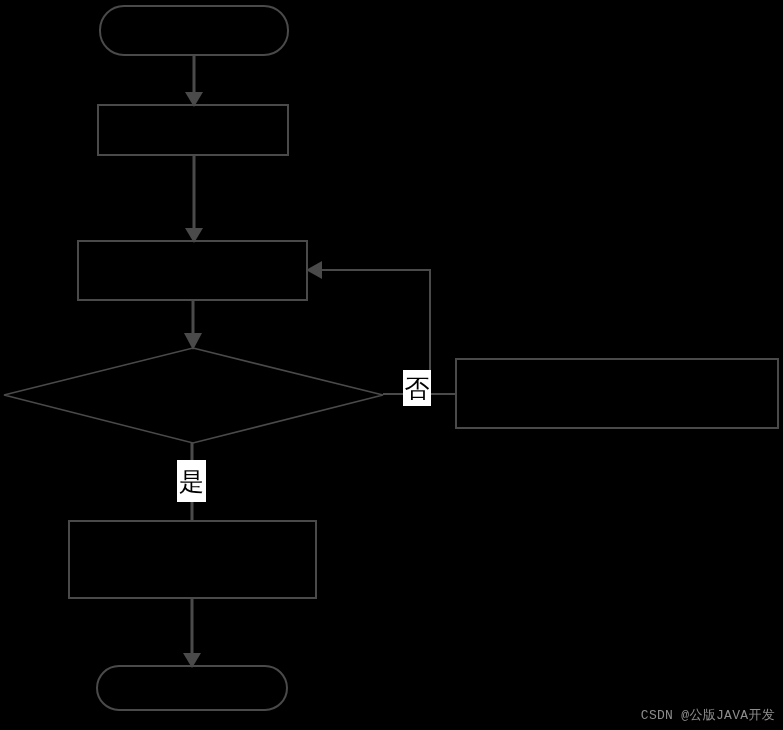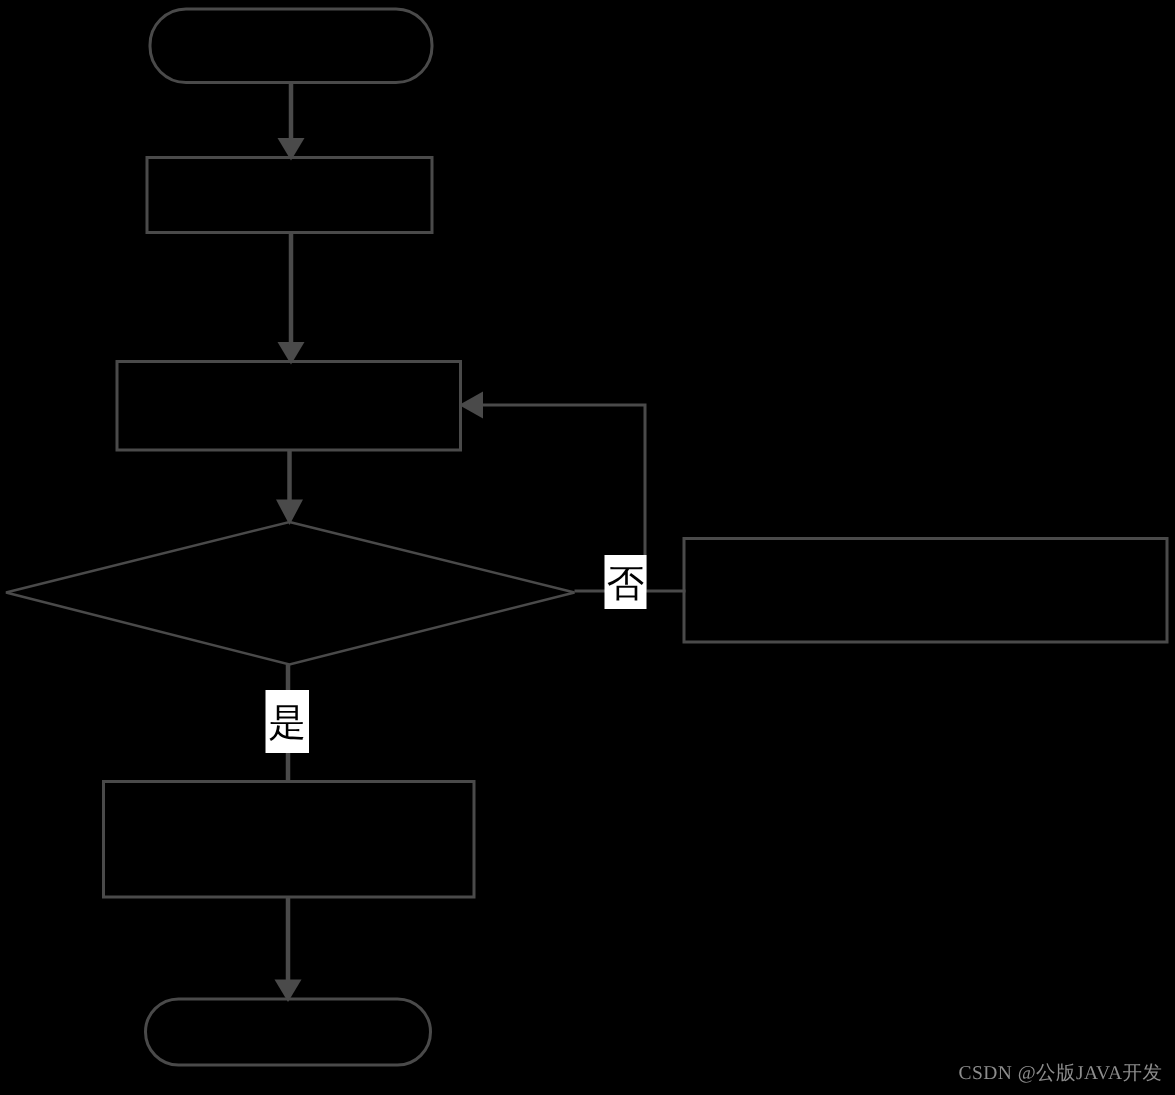--- a/index.html
+++ b/index.html
@@ -87,21 +87,21 @@
     height: 42px;
   }
 
   #watermark {
     position: absolute;
     right: 8px;
     bottom: 6px;
     color: #8d8d8d;
     font-size: 13px;
     letter-spacing: 0.3px;
-    font-family: Liberation Serif, serif;
+    font-family: Liberation Mono, monospace;
     white-space: nowrap;
   }
 </style>
 </head>
 <body>
 
 <svg id="flow-canvas" viewBox="0 0 783 730" xmlns="http://www.w3.org/2000/svg">
 
   <defs>
     <marker id="arrow-down" markerWidth="14" markerHeight="14" refX="1" refY="5" orient="auto" markerUnits="userSpaceOnUse">

